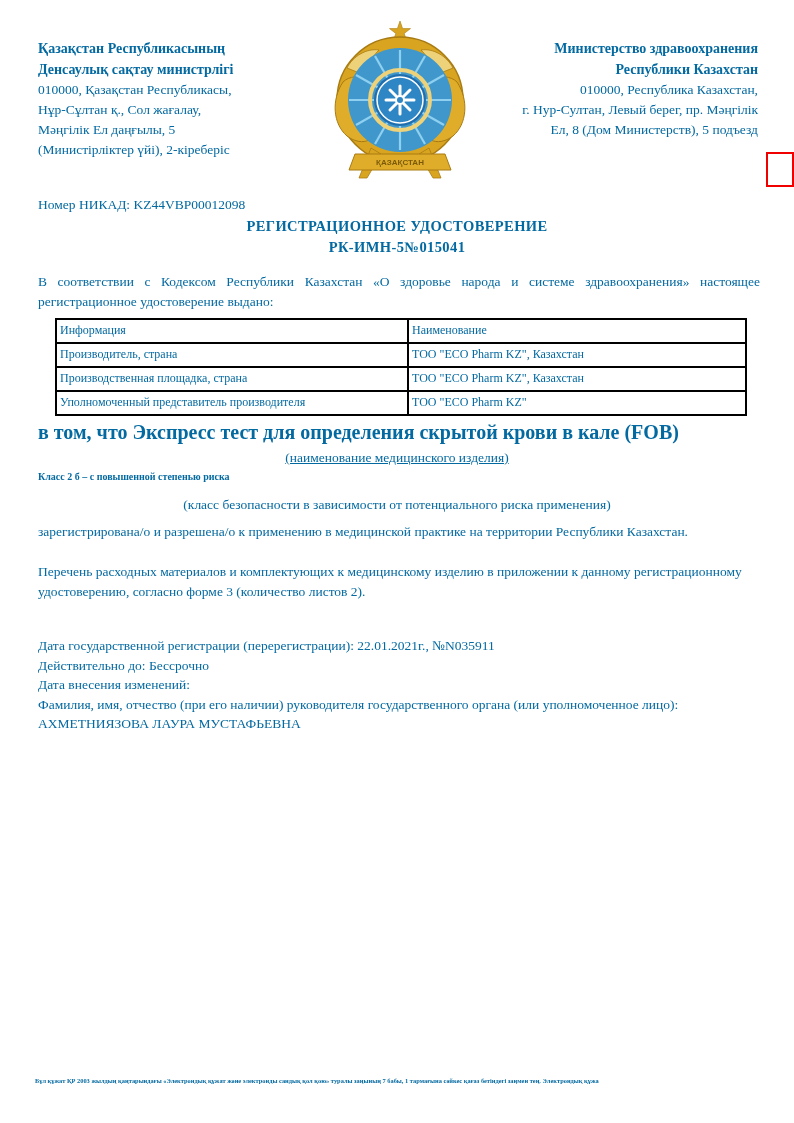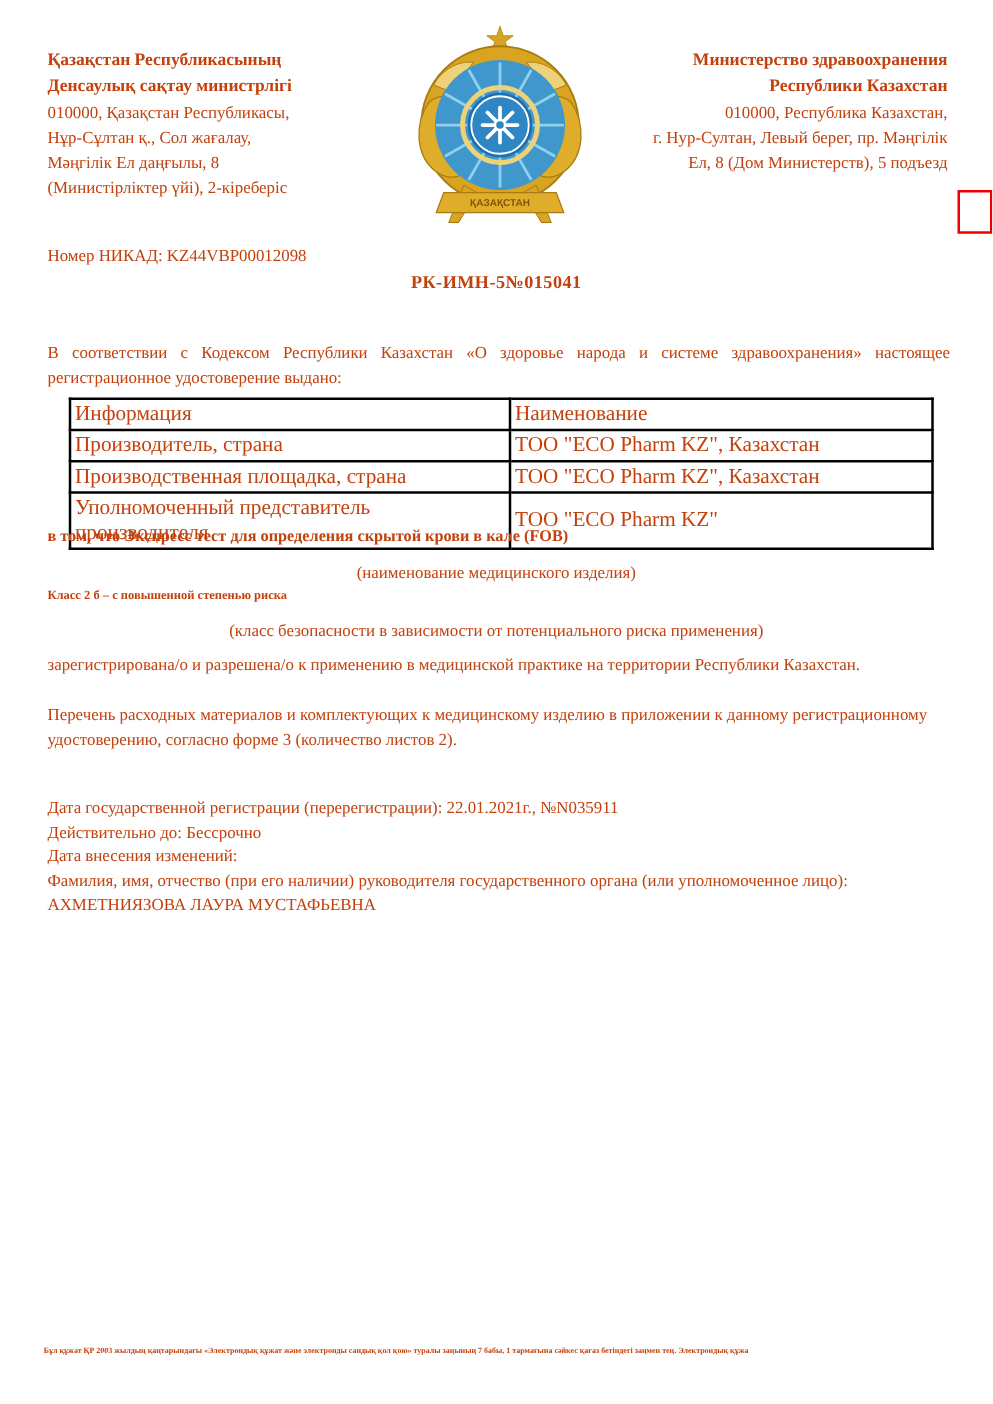--- a/index.html
+++ b/index.html
@@ -1,37 +1,37 @@
 <!DOCTYPE html>
 <html><head>
 <meta charset="utf-8">
 <style>
   html,body{margin:0;padding:0;background:#fff;}
   .page{
-    position:relative;width:794px;height:1123px;background:#fff;color:#c2410c;
+    position:relative;width:794px;height:1123px;background:#fff;color:#0369a1;
     font-family:"Liberation Serif","DejaVu Serif",serif;font-size:13.5px;overflow:hidden;
   }
   .abs{position:absolute;}
   .b{font-weight:bold;}
   .line{line-height:20px;}
   .hdr-left{left:38px;top:38px;width:270px;}
   .hdr-right{right:36px;top:38px;width:300px;text-align:right;}
   .hdr-title .line{line-height:21px;font-size:14px;}
   .hdr-addr{}
   .nikad{left:38px;top:170px;font-size:13.5px;margin-top:27px;}
   .emblem{left:333px;top:20px;width:134px;height:168px;}
   .doc-title{left:0;top:216px;width:794px;text-align:center;font-size:14.5px;letter-spacing:.4px;}
   .doc-title .line{line-height:21px;}
   .intro{left:38px;top:272px;width:722px;text-align:justify;line-height:20px;}
   table.info{position:absolute;left:55px;top:318px;border-collapse:collapse;}
-  table.info td{border:2px solid #000;font-size:17px;padding:1px 4px 2px 3px;height:19px;vertical-align:middle;}
+  table.info td{border:2px solid #000;font-size:12px;padding:1px 4px 2px 3px;height:19px;vertical-align:middle;}
   td.c1{width:343px;}
   td.c2{width:329px;}
-  .stmt{left:38px;top:421px;width:722px;font-size:13px;}
-  .caption{left:0;top:450px;width:794px;text-align:center;}
+  .stmt{left:38px;top:421px;width:722px;font-size:20px;}
+  .caption{left:0;top:450px;width:794px;text-align:center;text-decoration:underline;}
   .riskclass{left:38px;top:471px;width:722px;font-size:10px;}
   .caption2{left:0;top:497px;width:794px;text-align:center;}
   .registered{left:38px;top:522px;width:700px;line-height:20px;}
   .annex{left:38px;top:562px;width:718px;line-height:20px;}
   .details{left:38px;top:636px;width:706px;line-height:19.5px;}
   .footer-ru{left:38px;top:1040px;width:730px;line-height:20px;}
   .footer-kz{left:35px;top:1076px;width:759px;font-size:6.4px;font-weight:bold;white-space:nowrap;overflow:hidden;line-height:10px;}
   .redbox{left:766px;top:152px;width:24px;height:31px;border:2px solid #f10000;background:transparent;}
 </style>
 </head>
@@ -40,21 +40,21 @@
 <div class="page">
 
   <div class="abs hdr-left">
     <div class="hdr-title b">
       <div class="line">Қазақстан Республикасының</div>
       <div class="line">Денсаулық сақтау министрлігі</div>
     </div>
     <div class="hdr-addr">
       <div class="line">010000, Қазақстан Республикасы,</div>
       <div class="line">Нұр-Сұлтан қ., Сол жағалау,</div>
-      <div class="line">Мәңгілік Ел даңғылы, 8</div>
+      <div class="line">Мәңгілік Ел даңғылы, 5</div>
       <div class="line">(Министірліктер үйі), 2-кіреберіс</div>
     </div>
   </div>
 
   <div class="abs nikad">Номер НИКАД: KZ44VBP00012098</div>
 
   <div class="abs emblem">
     <svg width="134" height="168" viewBox="0 0 134 168" xmlns="http://www.w3.org/2000/svg">
 
       <polygon points="67,1 69.6,8.6 77.5,8.6 71.2,13.4 73.6,21 67,16.3 60.4,21 62.8,13.4 56.5,8.6 64.4,8.6" fill="#d9a520" stroke="#a87b12" stroke-width="0.6"></polygon>
@@ -114,20 +114,21 @@
     <div class="hdr-addr">
       <div class="line">010000, Республика Казахстан,</div>
       <div class="line">г. Нур-Султан, Левый берег, пр. Мәңгілік</div>
       <div class="line">Ел, 8 (Дом Министерств), 5 подъезд</div>
     </div>
   </div>
 
   <div class="abs redbox"></div>
 
   <div class="abs doc-title b">
+    <div class="line">РЕГИСТРАЦИОННОЕ УДОСТОВЕРЕНИЕ</div>
     <div class="line">РК-ИМН-5№015041</div>
   </div>
 
   <div class="abs intro">В соответствии с Кодексом Республики Казахстан «О здоровье народа и системе здравоохранения» настоящее регистрационное удостоверение выдано:</div>
 
   <table class="info">
     <tbody>
       <tr>
         <td class="c1">Информация</td>
         <td class="c2">Наименование</td>

